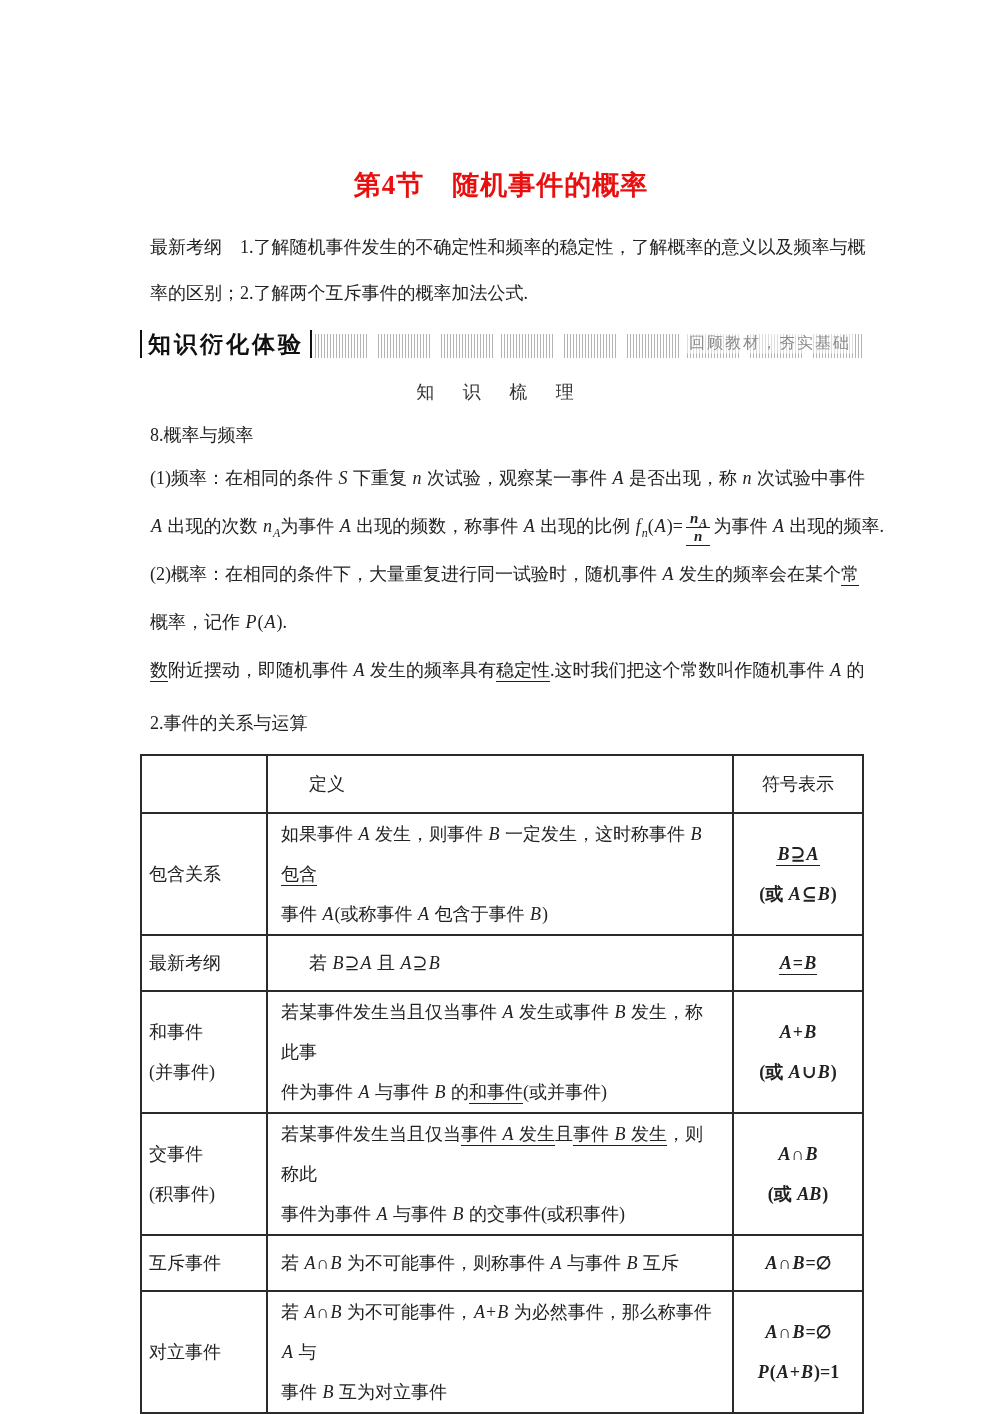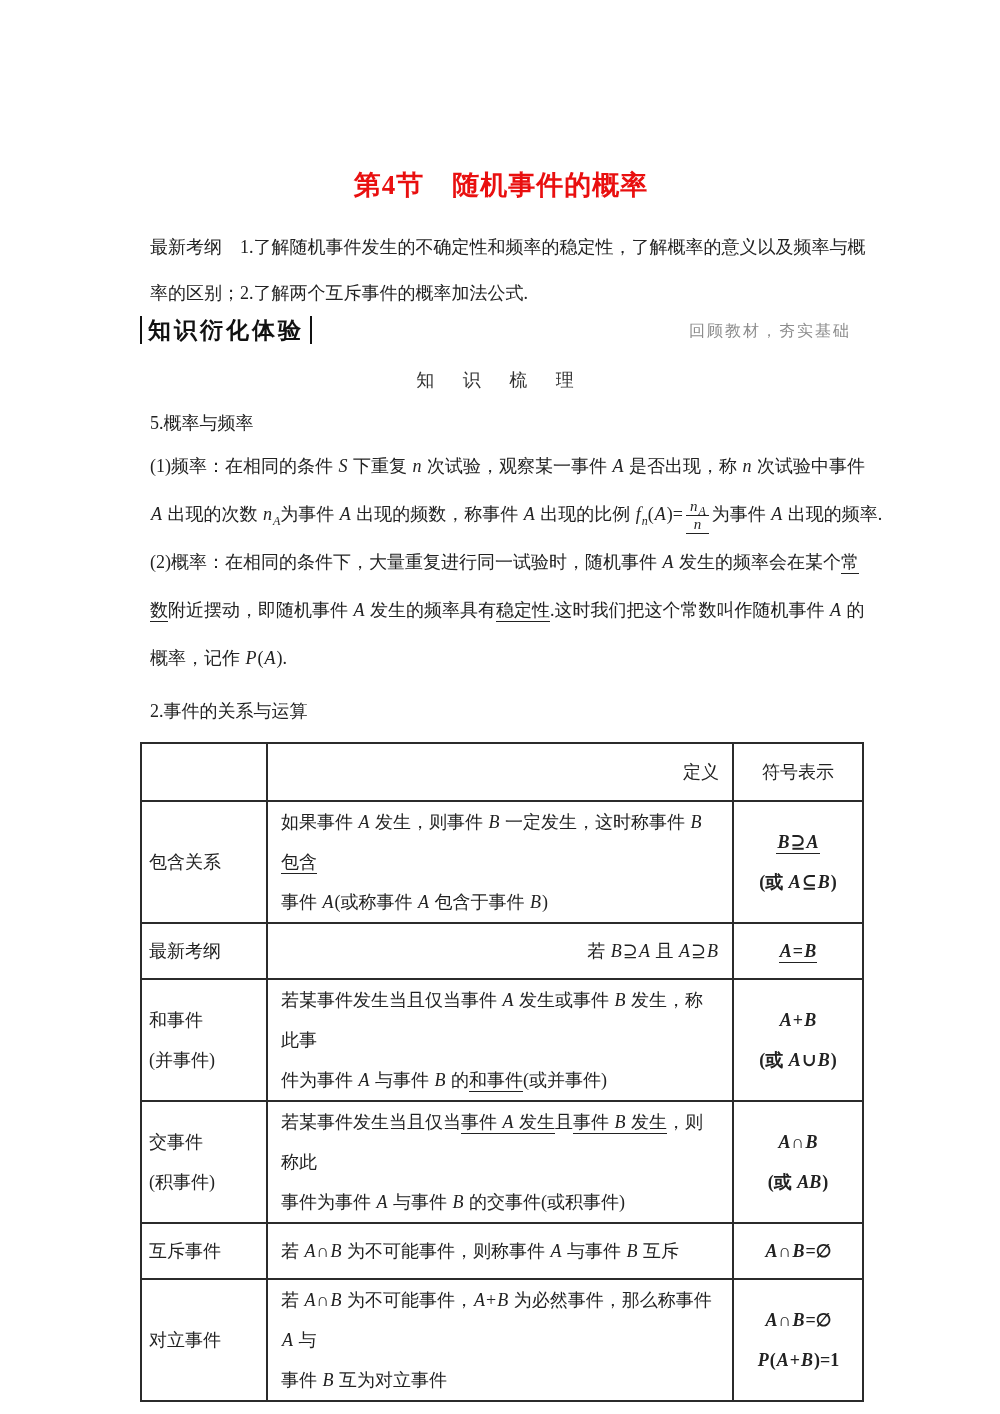--- a/index.html
+++ b/index.html
@@ -10,21 +10,21 @@
   .page{width:722px;margin-left:140px;padding-top:166px;position:relative;}
 
   .doc-title{
     text-align:center;font-size:27px;font-weight:bold;color:#e90f0f;
     letter-spacing:1px;line-height:38px;
   }
 
   .syllabus{margin:20px 0 0 10px;width:712px;}
   .syllabus .line{font-size:18px;line-height:46px;white-space:nowrap;}
 
-  .band{display:flex;align-items:flex-start;position:relative;height:30px;flex-direction:column;}
+  .band{margin-top:12px;display:flex;align-items:flex-end;position:relative;height:30px;}
   .band-label{
     font-family:"Liberation Sans","DejaVu Sans",sans-serif;font-weight:bold;
     font-size:23px;letter-spacing:3px;color:#111;
     border-left:2px solid #111;border-right:2px solid #111;
     padding:0 6px;line-height:28px;
   }
   .band-stripes{
     flex:1;height:24px;margin-left:3px;
     background:
       repeating-linear-gradient(90deg, rgba(255,255,255,0) 0 54px, #ffffff 54px 62px),
@@ -45,37 +45,37 @@
 
   .para{margin-left:10px;width:712px;}
   .para .line{font-size:18px;line-height:48px;white-space:nowrap;}
 
   .v{font-style:italic;font-family:"Liberation Serif","DejaVu Serif",serif;padding:0 1px;}
   sub{font-size:12px;font-style:italic;line-height:0;}
   .blank{border-bottom:1.5px solid #222;padding-bottom:1px;}
 
   .frac{
     display:inline-block;text-align:center;vertical-align:middle;
-    font-size:15px;line-height:1.15;padding:0 2px;margin:0 1px;
+    font-size:15px;line-height:1.15;padding:0 2px;margin:0 1px;font-weight:bold;
   }
   .frac .num{display:block;border-bottom:1.5px solid #222;padding:0 3px;}
   .frac .den{display:block;border-bottom:1.5px solid #222;padding:0 3px;}
 
   table.k-table{
     width:722px;border-collapse:collapse;margin-top:12px;font-size:18px;
     table-layout:fixed;
   }
   .k-table th,.k-table td{border:2px solid #2b2b2b;vertical-align:middle;}
   .k-table th{font-weight:normal;height:42px;font-size:18px;}
   .k-table col.c1{width:126px;}
   .k-table col.c2{width:466px;}
   .k-table col.c3{width:130px;}
   .c-name{padding:7px;}
   .c-def{text-align:left;padding:0 13px;}
-  .c-def.center{text-align:right;padding-left:41px;}
+  .c-def.center{text-align:left;padding-left:41px;}
   .c-sym{text-align:center;padding:0 2px;font-weight:bold;}
   .cell-line{line-height:40px;white-space:nowrap;}
   .c-def .cell-line{white-space:normal;}
 </style>
 </head>
 <body>
 
 <div class="page">
 
   <div class="doc-title">第4节　随机事件的概率</div>
@@ -86,29 +86,29 @@
     </div>
 
   <div class="band">
     <span class="band-label">知识衍化体验</span>
     <span class="band-stripes"></span>
     <span class="band-right">回顾教材，夯实基础</span>
   </div>
 
   <div class="k-header">知 识 梳 理</div>
 
-  <div class="sec-heading">5.概率与频率</div>
+  <div class="sec-heading">8.概率与频率</div>
   <div class="para">
       <div class="line">(1)频率：在相同的条件 <i class="v">S</i> 下重复 <i class="v">n</i> 次试验，观察某一事件 <i class="v">A</i> 是否出现，称 <i class="v">n</i> 次试验中事件</div>
       <div class="line"><i class="v">A</i> 出现的次数 <i class="v">n</i><sub>A</sub>为事件 <i class="v">A</i> 出现的频数，称事件 <i class="v">A</i> 出现的比例 <i class="v">f</i><sub>n</sub>(<i class="v">A</i>)=<span class="frac"><span class="num"><i class="v">n</i><sub>A</sub></span><span class="den"><i class="v">n</i></span></span>为事件 <i class="v">A</i> 出现的频率.</div>
     </div>
   <div class="para">
       <div class="line">(2)概率：在相同的条件下，大量重复进行同一试验时，随机事件 <i class="v">A</i> 发生的频率会在某个<span class="blank">常</span></div>
+      <div class="line">概率，记作 <i class="v">P</i>(<i class="v">A</i>).</div>
       <div class="line"><span class="blank">数</span>附近摆动，即随机事件 <i class="v">A</i> 发生的频率具有<span class="blank">稳定性</span>.这时我们把这个常数叫作随机事件 <i class="v">A</i> 的</div>
-      <div class="line">概率，记作 <i class="v">P</i>(<i class="v">A</i>).</div>
     </div>
 
   <div class="sec-heading">2.事件的关系与运算</div>
 
   <table class="k-table">
     <colgroup>
         <col class="c1">
         <col class="c2">
         <col class="c3">
       </colgroup>

